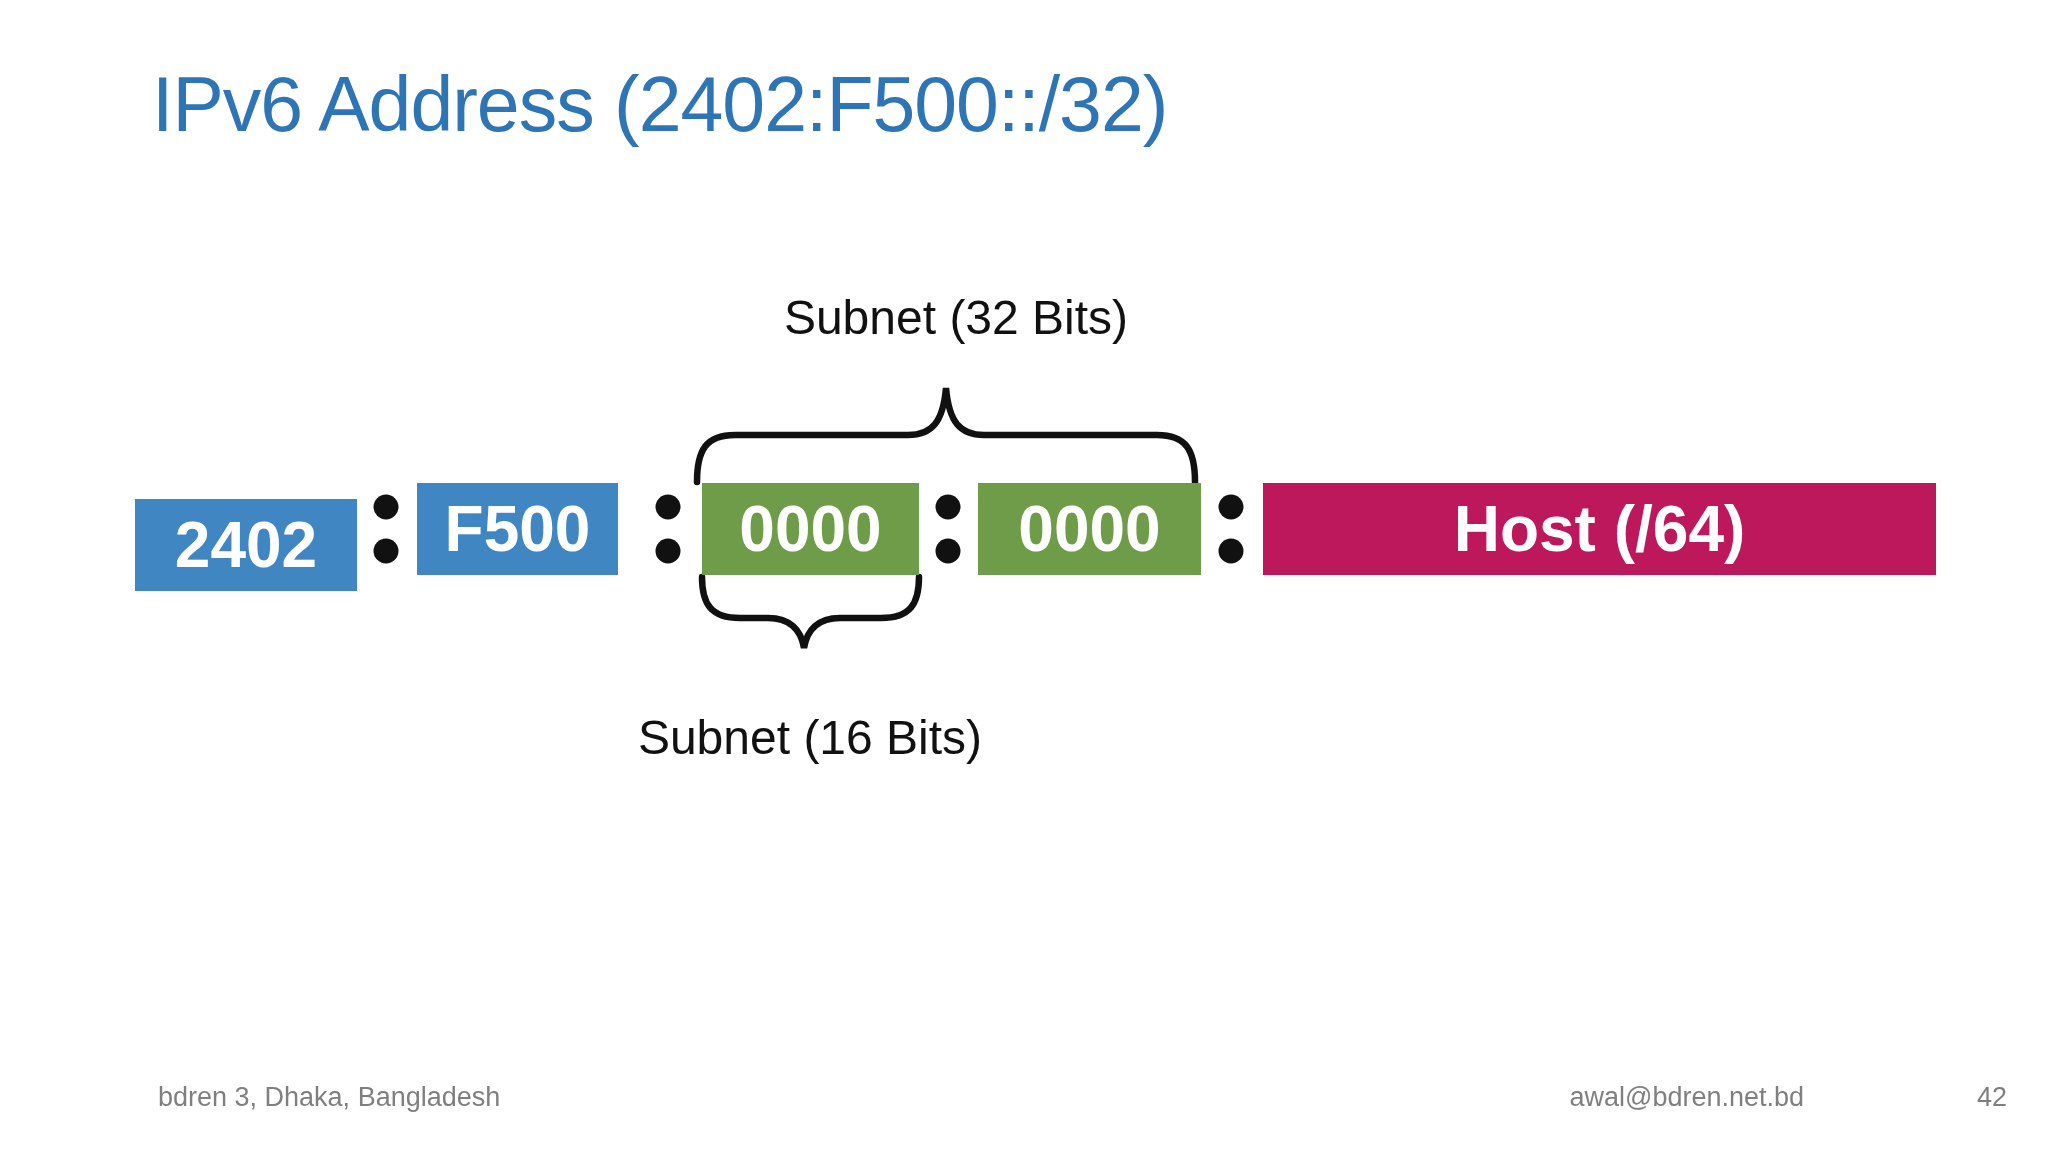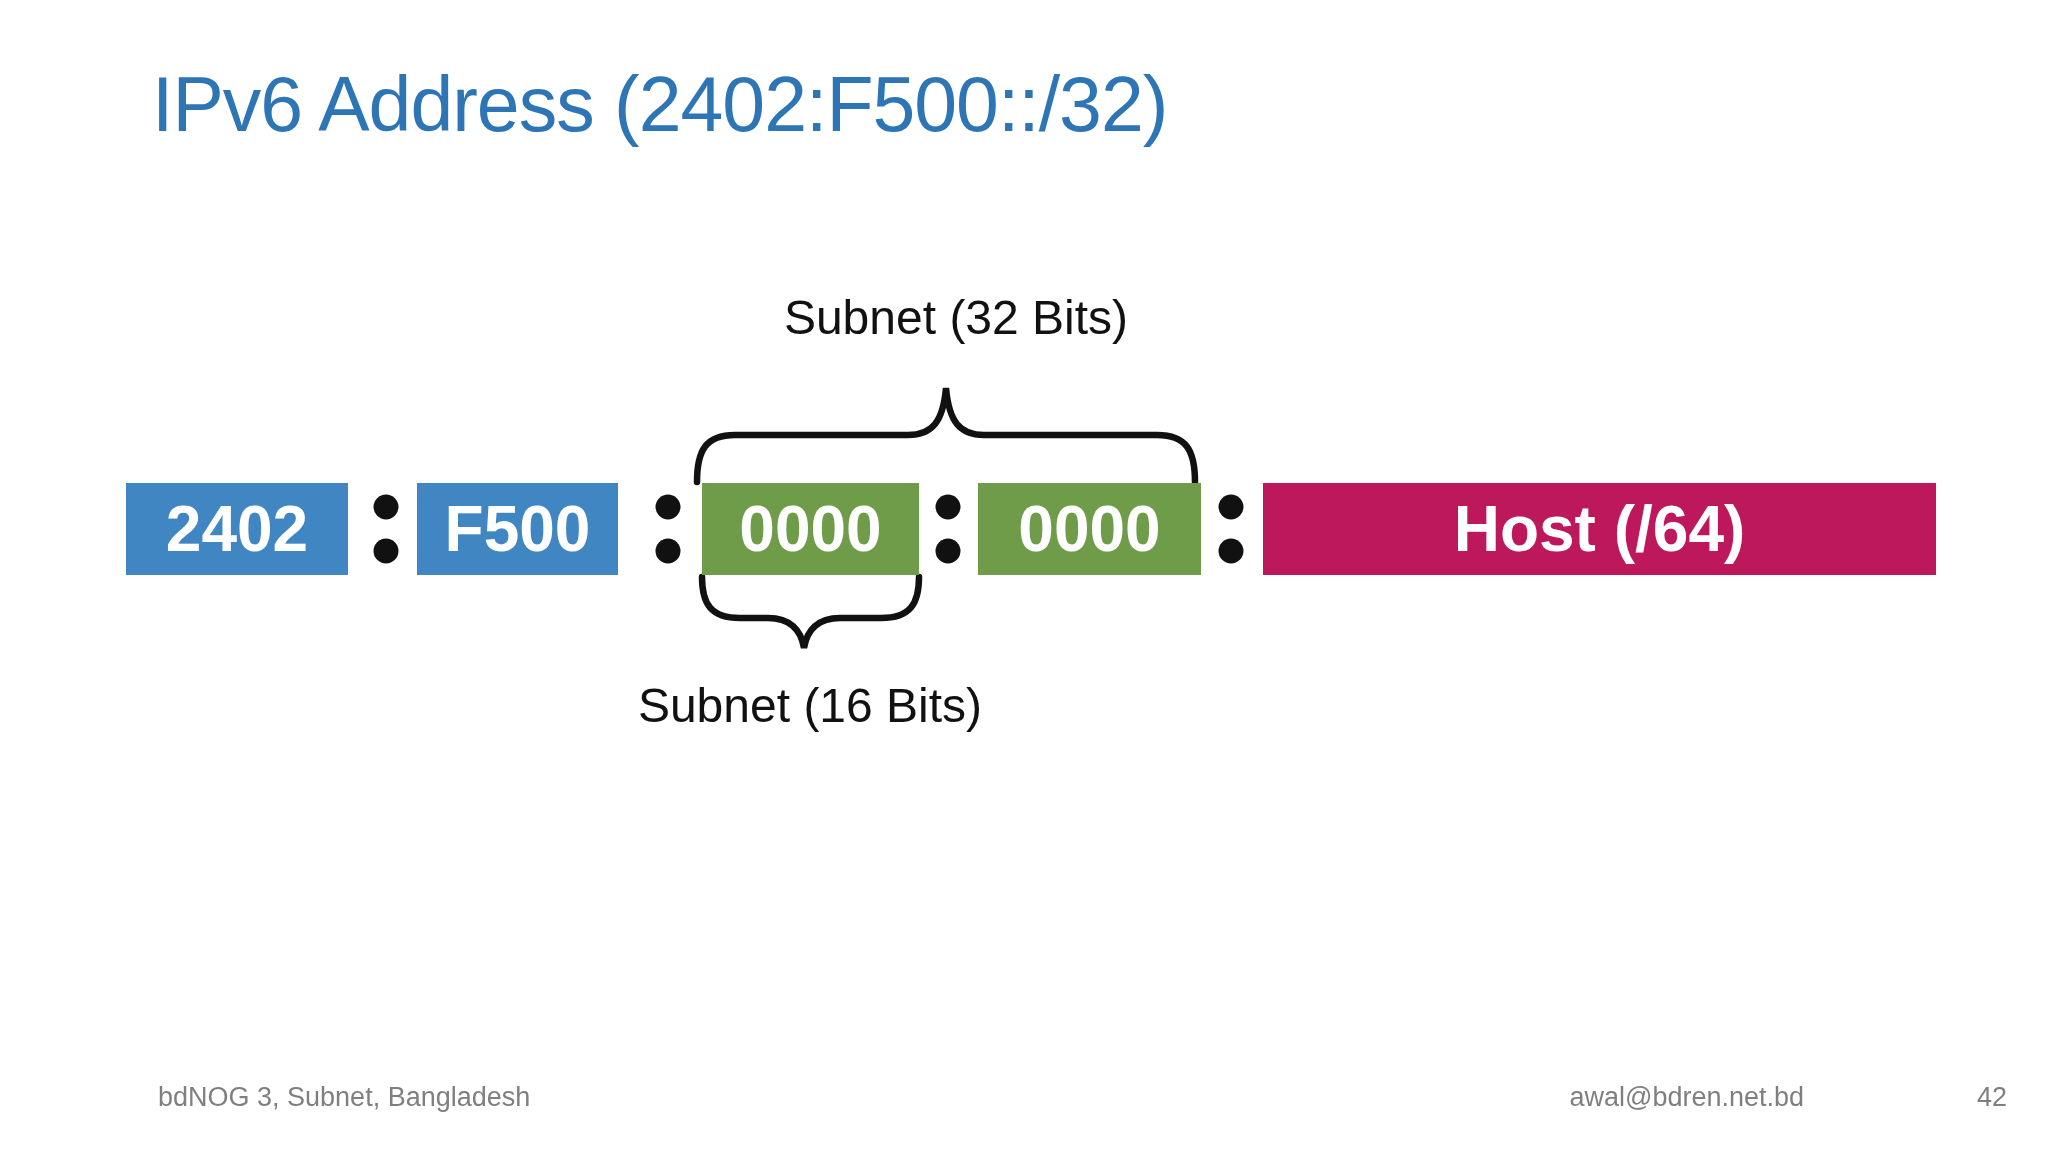--- a/index.html
+++ b/index.html
@@ -29,41 +29,41 @@
     position: absolute;
     top: 483px;
     height: 92px;
     line-height: 92px;
     text-align: center;
     color: #ffffff;
     font-weight: bold;
     font-size: 64px;
     white-space: nowrap;
   }
-  .block-1 { left: 126px;  width: 222px; }
+  .block-1 { left: 135px;  width: 222px; margin-top: 16px; }
   .block-2 { left: 417px;  width: 201px; }
   .block-3 { left: 702px;  width: 217px; }
   .block-4 { left: 978px;  width: 223px; }
   .block-5 { left: 1263px; width: 673px; }
   .overlay-svg {
     position: absolute;
     left: 0; top: 0;
     width: 2048px;
     height: 1152px;
     pointer-events: none;
   }
   .brace-label {
     position: absolute;
     color: #111111;
     font-size: 48px;
     text-align: center;
     white-space: nowrap;
   }
   .label-32 { left: 706px; top: 290px; width: 500px; }
-  .label-16 { left: 560px; top: 678px; width: 500px; }
+  .label-16 { left: 560px; top: 710px; width: 500px; }
   .footer-text {
     position: absolute;
     top: 1082px;
     font-size: 27px;
     color: #7F7F7F;
     white-space: nowrap;
   }
   .footer-left  { left: 158px; }
   .footer-email { right: 244px; }
   .footer-page  { right: 41px; margin-left: 48px; }
@@ -106,19 +106,19 @@
   <div class="addr-block block-1" style="background-color: rgb(63, 134, 194);">2402</div>
 
   <div class="addr-block block-2" style="background-color: rgb(63, 134, 194);">F500</div>
 
   <div class="addr-block block-3" style="background-color: rgb(111, 156, 73);">0000</div>
 
   <div class="addr-block block-4" style="background-color: rgb(111, 156, 73);">0000</div>
 
   <div class="addr-block block-5" style="background-color: #be185d;">Host (/64)</div>
 
-  <div class="footer-text footer-left">bdNOG 3, Subnet, Bangladesh</div>
+  <div class="footer-text footer-left">bdren 3, Dhaka, Bangladesh</div>
 
   <div class="footer-text footer-email">awal@bdren.net.bd</div>
 
   <div class="footer-text footer-page">42</div>
 
 </div>
 
 </body></html>

